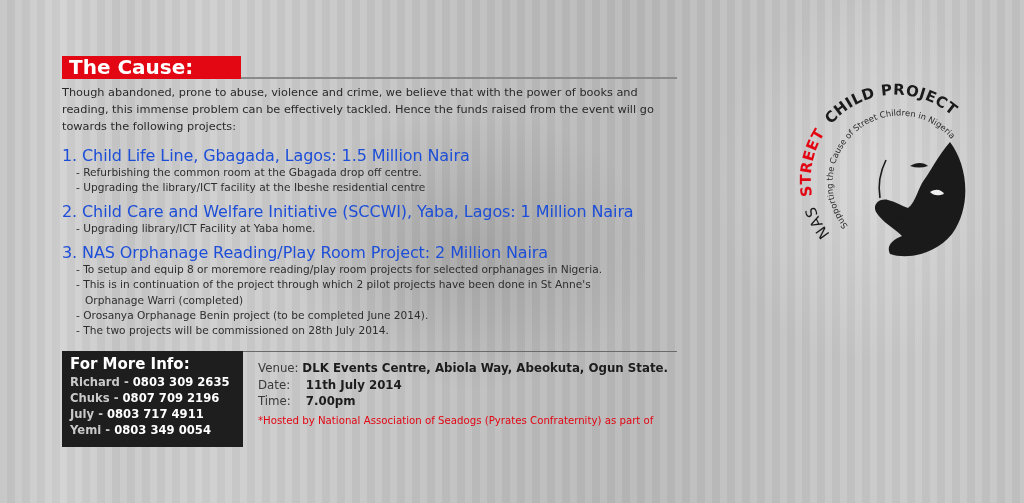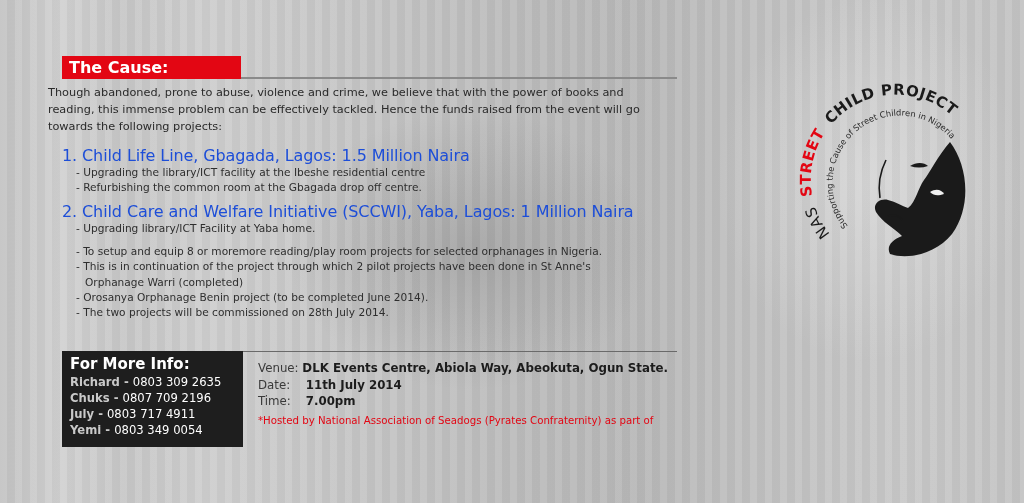--- a/index.html
+++ b/index.html
@@ -16,30 +16,30 @@
     .stripes {
       position: absolute; inset: 0;
       background: repeating-linear-gradient(90deg, rgba(255,255,255,0.05) 0px, rgba(255,255,255,0.05) 7px, rgba(0,0,0,0.03) 7px, rgba(0,0,0,0.03) 15px);
       pointer-events: none;
     }
     .cause-header {
       position: absolute; left: 62px; top: 56px;
       width: 179px; height: 23px;
       background: #e30613;
       color: #ffffff;
-      font-size: 16px; font-weight: bold;
+      font-size: 20px; font-weight: bold;
       padding: 2px 0 0 7px;
       line-height: 19px;
     }
     .cause-rule {
       position: absolute; left: 241px; top: 77px;
       width: 436px; height: 2px; background: #8a8a8a;
     }
     .intro {
-      position: absolute; left: 48px; top: 84px; width: 620px;
+      position: absolute; left: 62px; top: 84px; width: 620px;
       font-size: 11.3px; line-height: 17px; color: #2a2a2a;
     }
     .project { position: absolute; left: 62px; width: 640px; }
     .project-title {
       font-size: 16px; font-weight: normal; color: #1d4ed8;
       line-height: 18px; letter-spacing: -0.1px;
     }
     .bullet {
       font-size: 10.6px; color: #2e2e2e;
       line-height: 15.3px; padding-left: 14px;
@@ -55,21 +55,21 @@
     .info-box {
       position: absolute; left: 62px; top: 351px;
       width: 181px; height: 96px;
       background: #1e1e1e;
       padding: 4px 0 8px 8px;
       color: #ffffff;
     }
     .info-title { font-size: 15px; font-weight: bold; line-height: 18px; margin-bottom: 1px; }
     .contact { font-size: 11.6px; line-height: 16px; white-space: nowrap; }
     .contact .name { color: #c9c9c9; font-weight: bold; }
-    .contact .phone { color: #ffffff; font-weight: normal; margin-top: 16px; }
+    .contact .phone { color: #ffffff; font-weight: bold; margin-top: 16px; }
     .event { position: absolute; left: 258px; top: 360px; width: 440px; }
     .event-row { font-size: 11.8px; line-height: 16.5px; white-space: nowrap; }
     .event-row .lbl { color: #3a3a3a; display: inline-block; }
     .event-row .lbl.w { width: 44px; }
     .event-row .val { color: #1c1c1c; font-weight: bold; }
     .note {
       margin-top: 4px;
       font-size: 10.2px; line-height: 14px; color: #e30613;
     }
     .note .strong { font-weight: bold; }
@@ -81,30 +81,31 @@
 
 <div class="stripes"></div>
 
 <div class="cause-header">The Cause:</div>
 <div class="cause-rule"></div>
 
 <div class="intro">Though abandoned, prone to abuse, violence and crime, we believe that with the power of books and reading, this immense problem can be effectively tackled. Hence the funds raised from the event will go towards the following projects:</div>
 
 <div class="project p1">
   <div class="project-title">1. Child Life Line, Gbagada, Lagos: 1.5 Million Naira</div>
+  <div class="bullet">- Refurbishing the common room at the Gbagada drop off centre.</div>
   <div class="bullet">- Upgrading the library/ICT facility at the Ibeshe residential centre</div>
-  <div class="bullet">- Refurbishing the common room at the Gbagada drop off centre.</div>
 </div>
 
 <div class="project p2">
   <div class="project-title">2. Child Care and Welfare Initiative (SCCWI), Yaba, Lagos: 1 Million Naira</div>
   <div class="bullet">- Upgrading library/ICT Facility at Yaba home.</div>
 </div>
 
 <div class="project p3">
+  <div class="project-title">3. NAS Orphanage Reading/Play Room Project: 2 Million Naira</div>
   <div class="bullet">- To setup and equip 8 or moremore reading/play room projects for selected orphanages in Nigeria.</div>
   <div class="bullet">- This is in continuation of the project through which 2 pilot projects have been done in St Anne's</div>
   <div class="bullet cont">Orphanage Warri (completed)</div>
   <div class="bullet">- Orosanya Orphanage Benin project (to be completed June 2014).</div>
   <div class="bullet">- The two projects will be commissioned on 28th July 2014.</div>
 </div>
 
 <div class="info-rule"></div>
 
 <div class="info-box">

